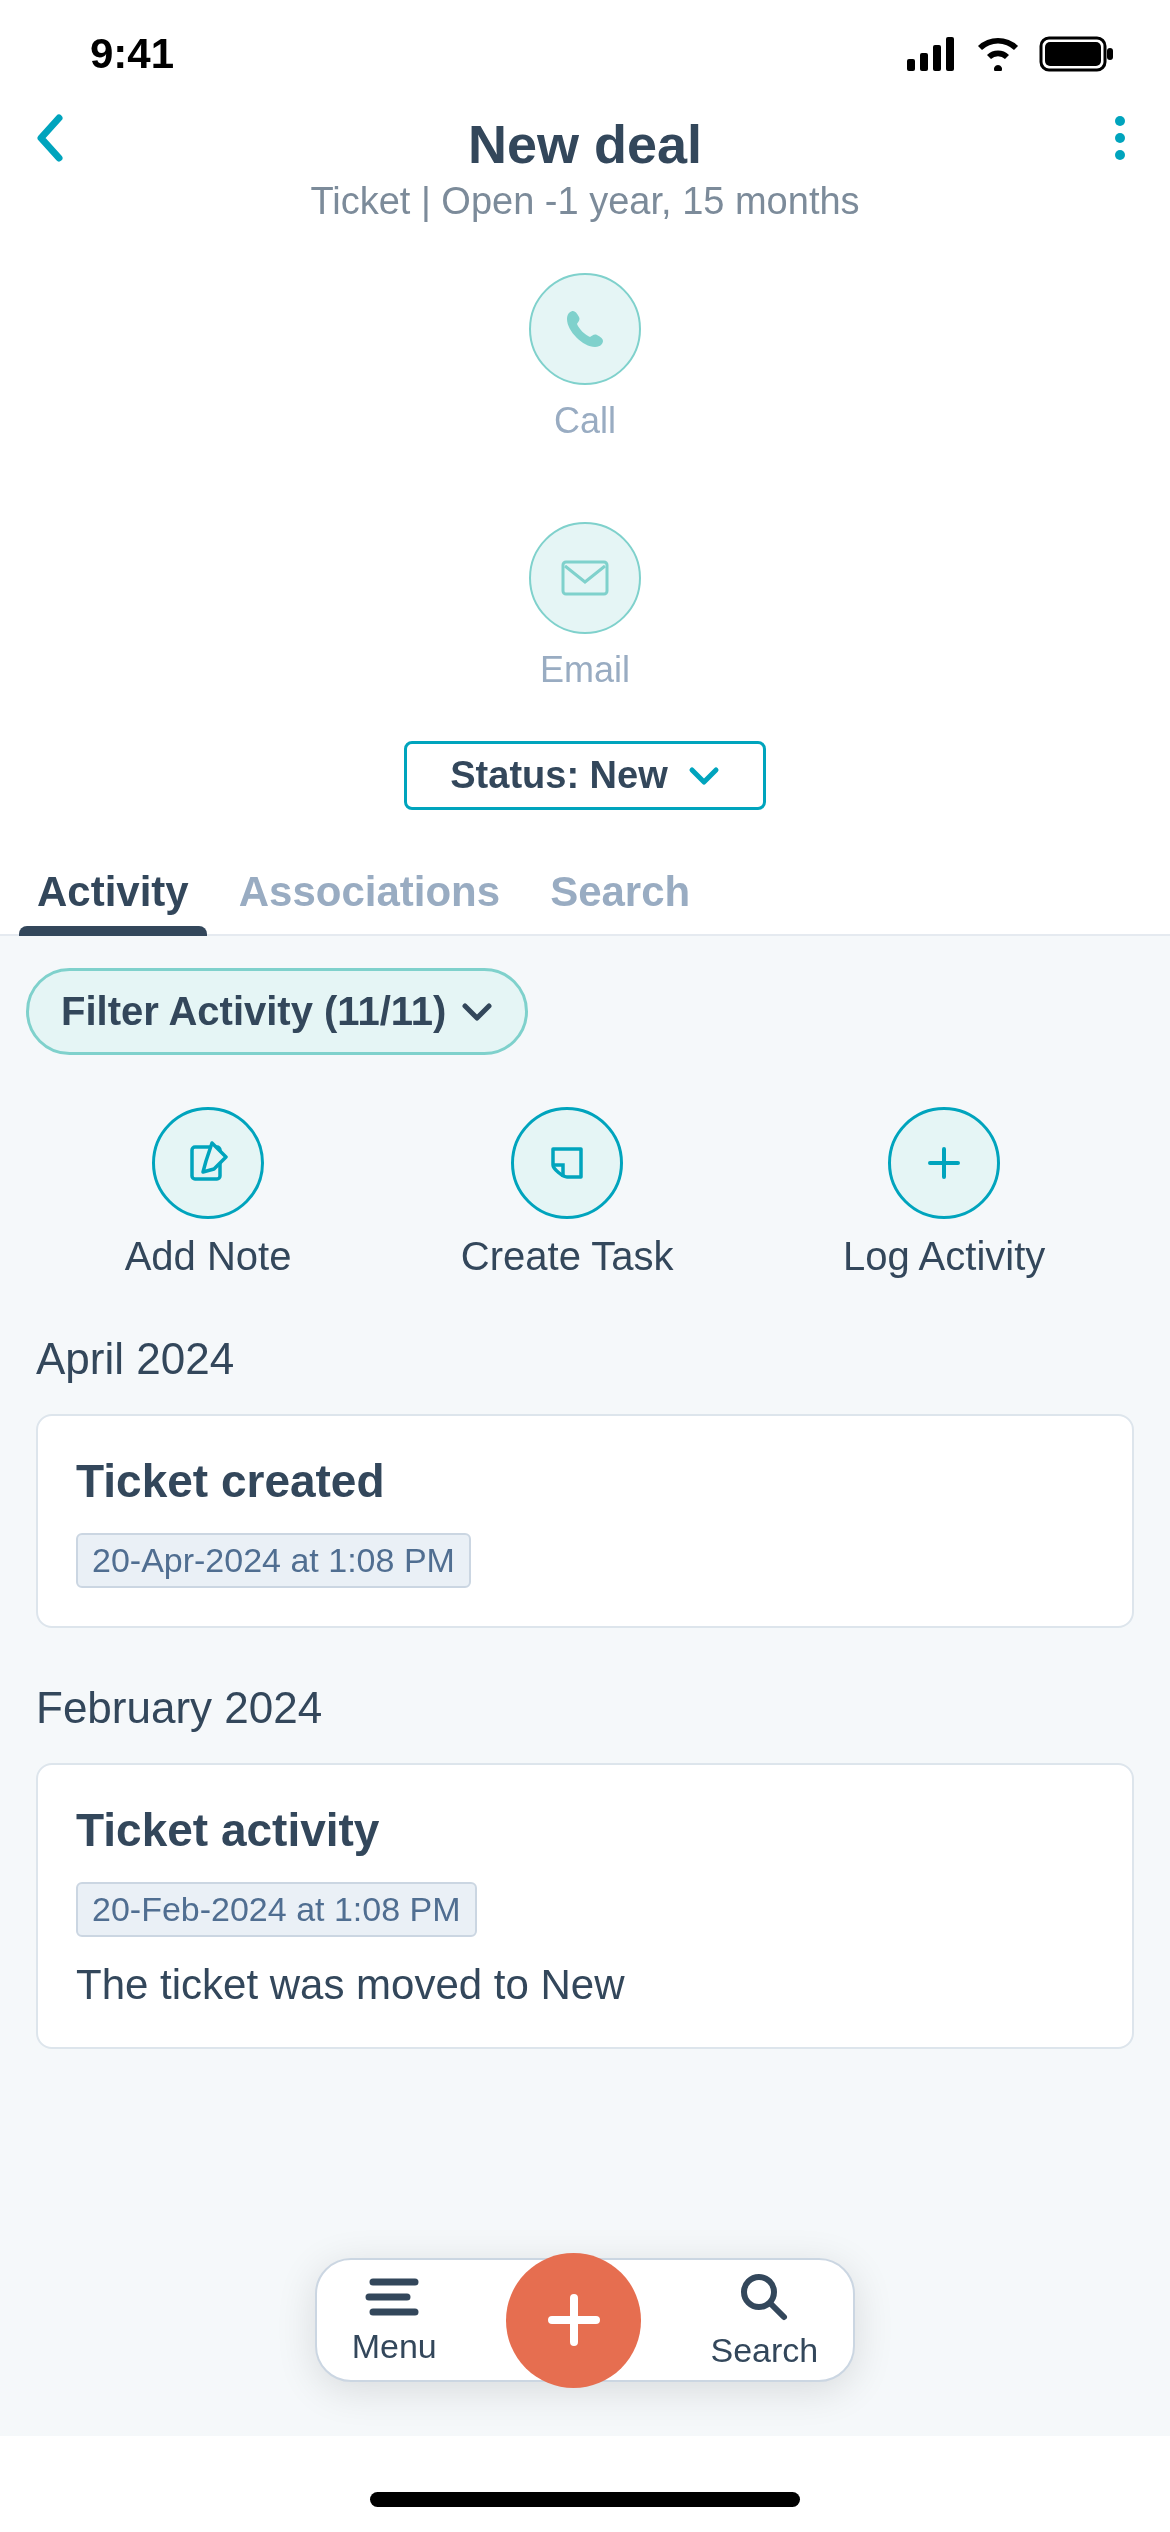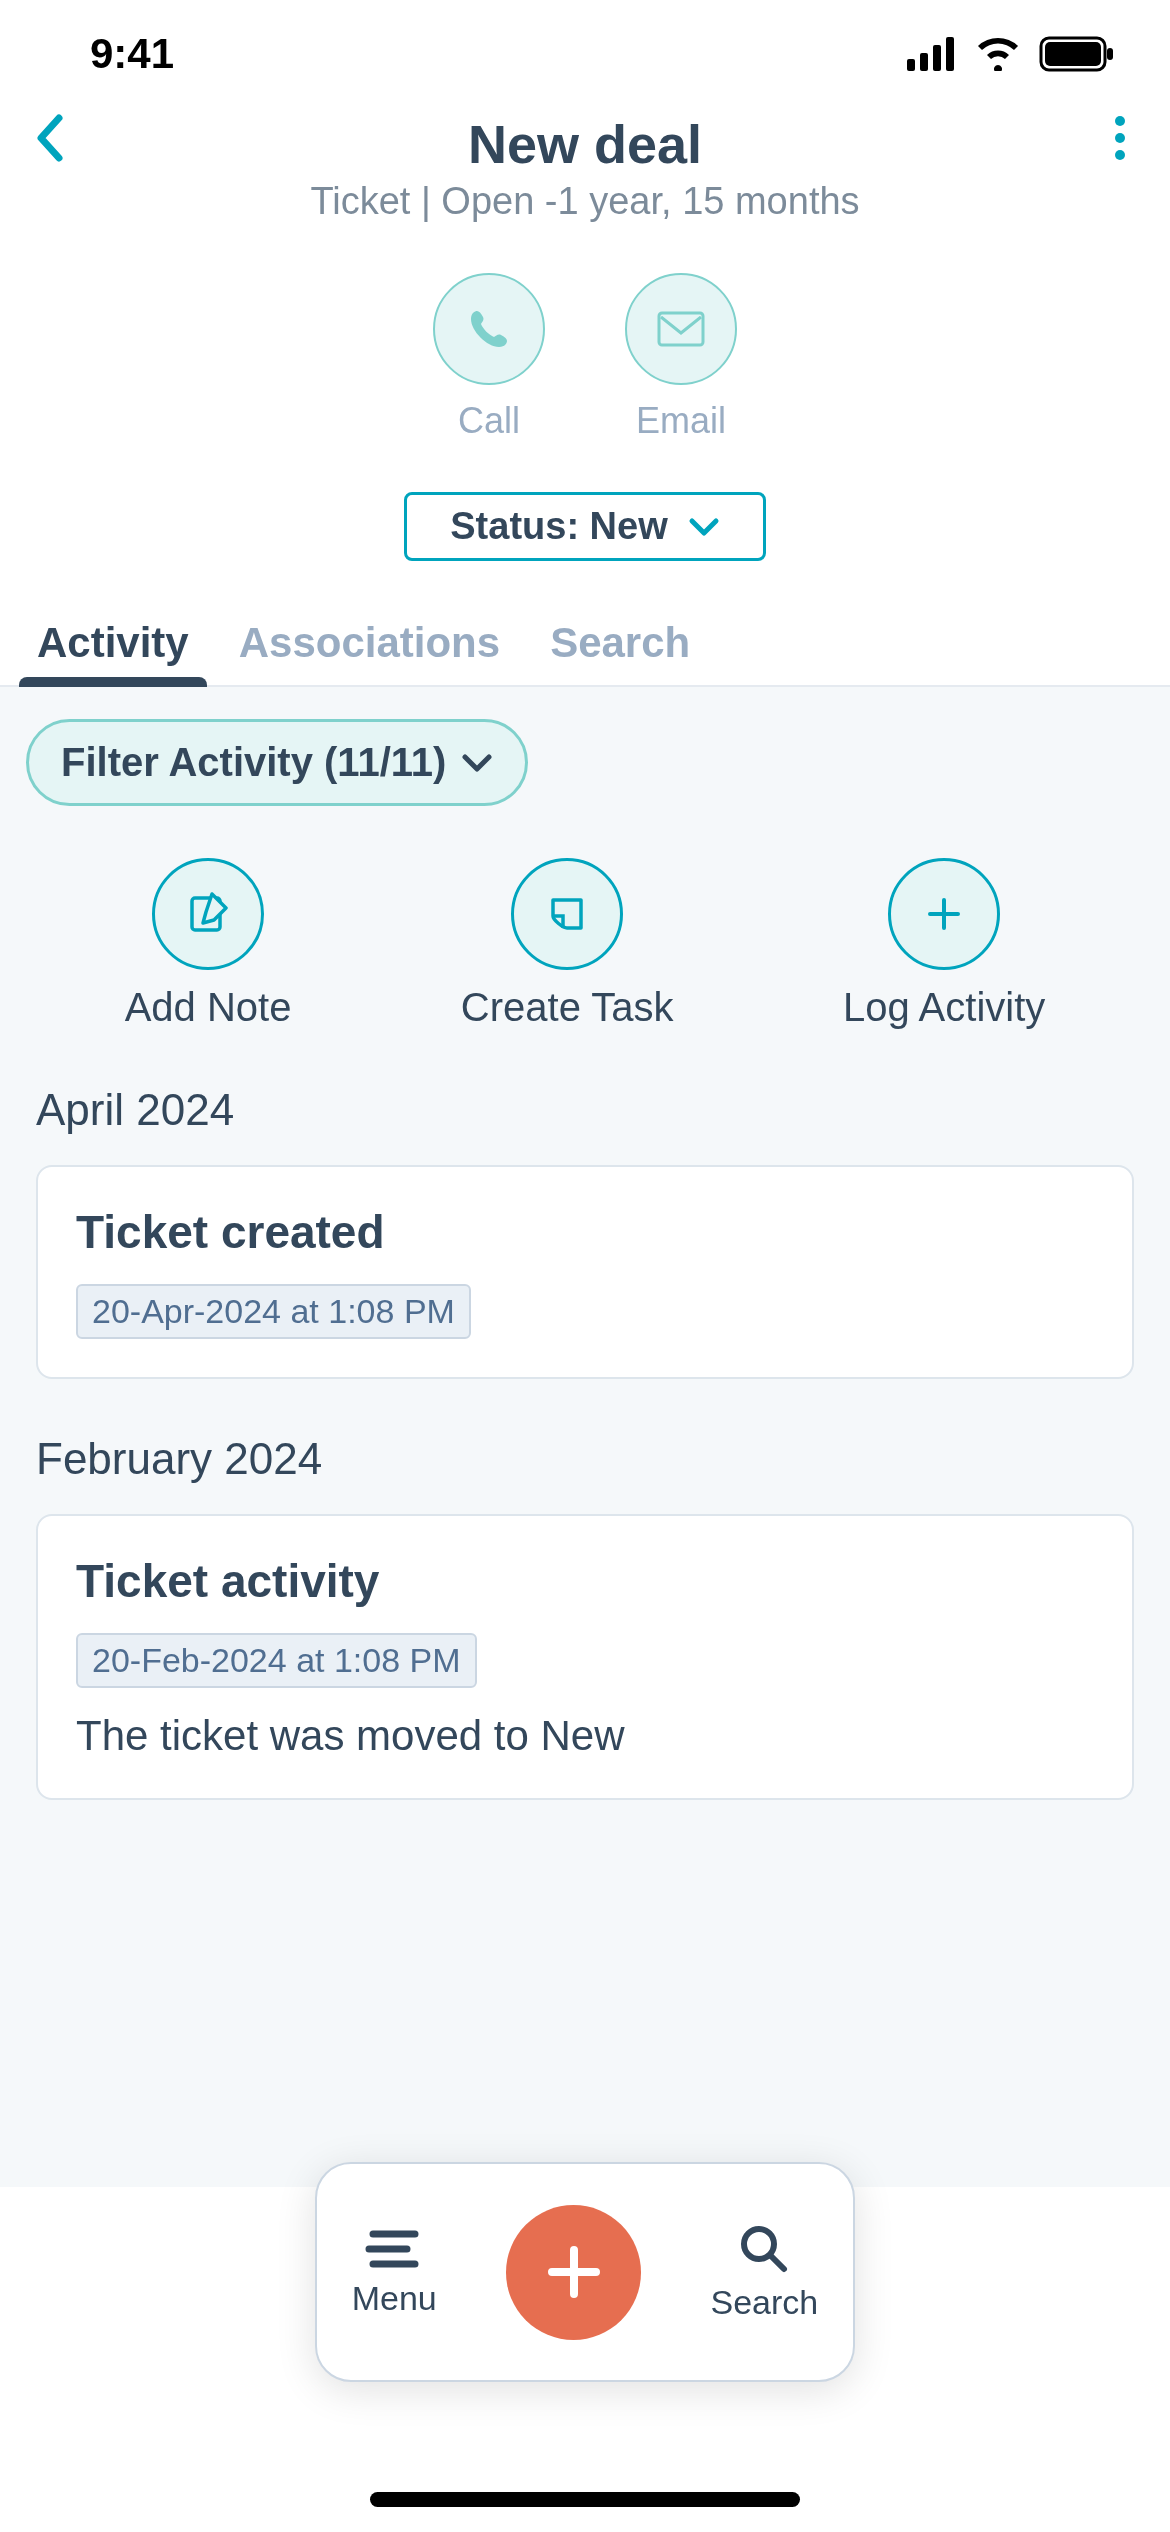--- a/index.html
+++ b/index.html
@@ -64,20 +64,21 @@
       display: flex;
       align-items: center;
       justify-content: center;
       cursor: pointer;
     }
     .quick-actions {
       display: flex;
       justify-content: center;
       gap: 80px;
       padding: 30px 0;
+      flex-direction: column;
     }
     .quick-action-item {
       display: flex;
       flex-direction: column;
       align-items: center;
       gap: 15px;
       cursor: pointer;
     }
     .quick-action-circle {
       width: 112px;
@@ -223,21 +224,21 @@
       font-size: 42px;
       color: #33475b;
       margin-top: 24px;
     }
     .bottom-nav {
       position: absolute;
       bottom: 150px;
       left: 50%;
       transform: translateX(-50%);
       width: 540px;
-      height: 220px;
+      height: 124px;
       background: #ffffff;
       border: 2px solid #cbd6e2;
       border-radius: 36px;
       display: flex;
       align-items: center;
       justify-content: space-around;
       box-shadow: 0 8px 40px rgba(0,0,0,0.12);
     }
     .nav-item {
       display: flex;

